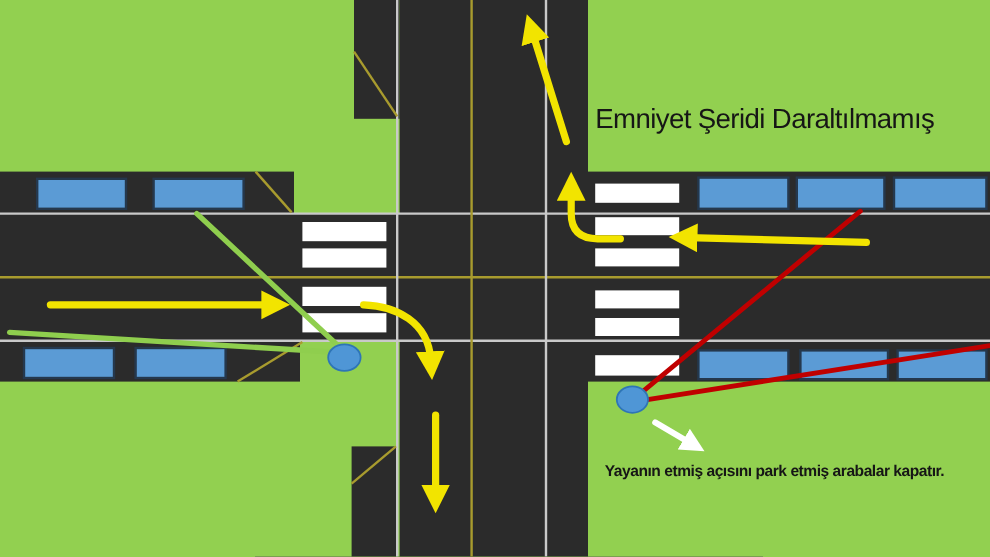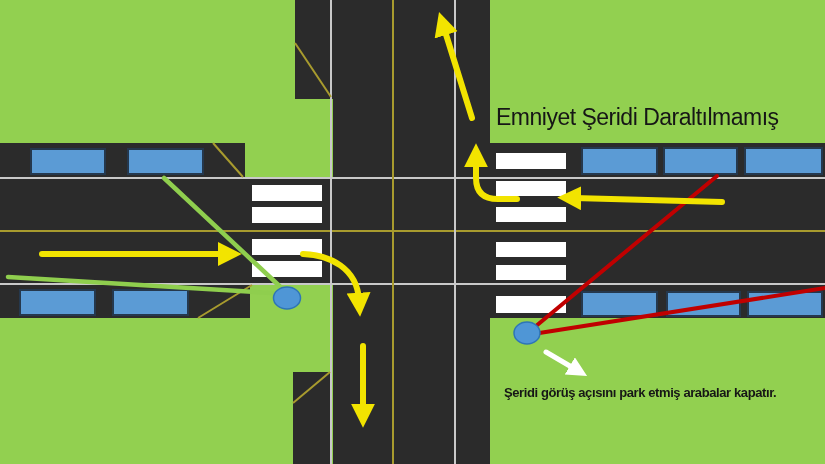--- a/index.html
+++ b/index.html
@@ -119,15 +119,15 @@
     </g>
 
     <g>
       <ellipse class="ped" cx="287" cy="298" rx="13.5" ry="11"></ellipse>
       <ellipse class="ped" cx="527" cy="333" rx="13" ry="11"></ellipse>
     </g>
 
     <path class="warrow" d="M546,352 L575,369" marker-end="url(#head-white)"></path>
   </svg>
 
-  <div class="label" style="left:496px;top:104px;text-align:center;">Emniyet Şeridi Daraltılmamış</div>
-  <div class="caption" style="left:504px;top:385px;">Şeridi görüş açısını park etmiş arabalar kapatır.</div>
+  <div class="label" style="left:496px;top:86px;text-align:center;">Emniyet Şeridi Daraltılmamış</div>
+  <div class="caption" style="left:504px;top:385px;">Yayanın etmiş açısını park etmiş arabalar kapatır.</div>
 </div>
 
 </body></html>

